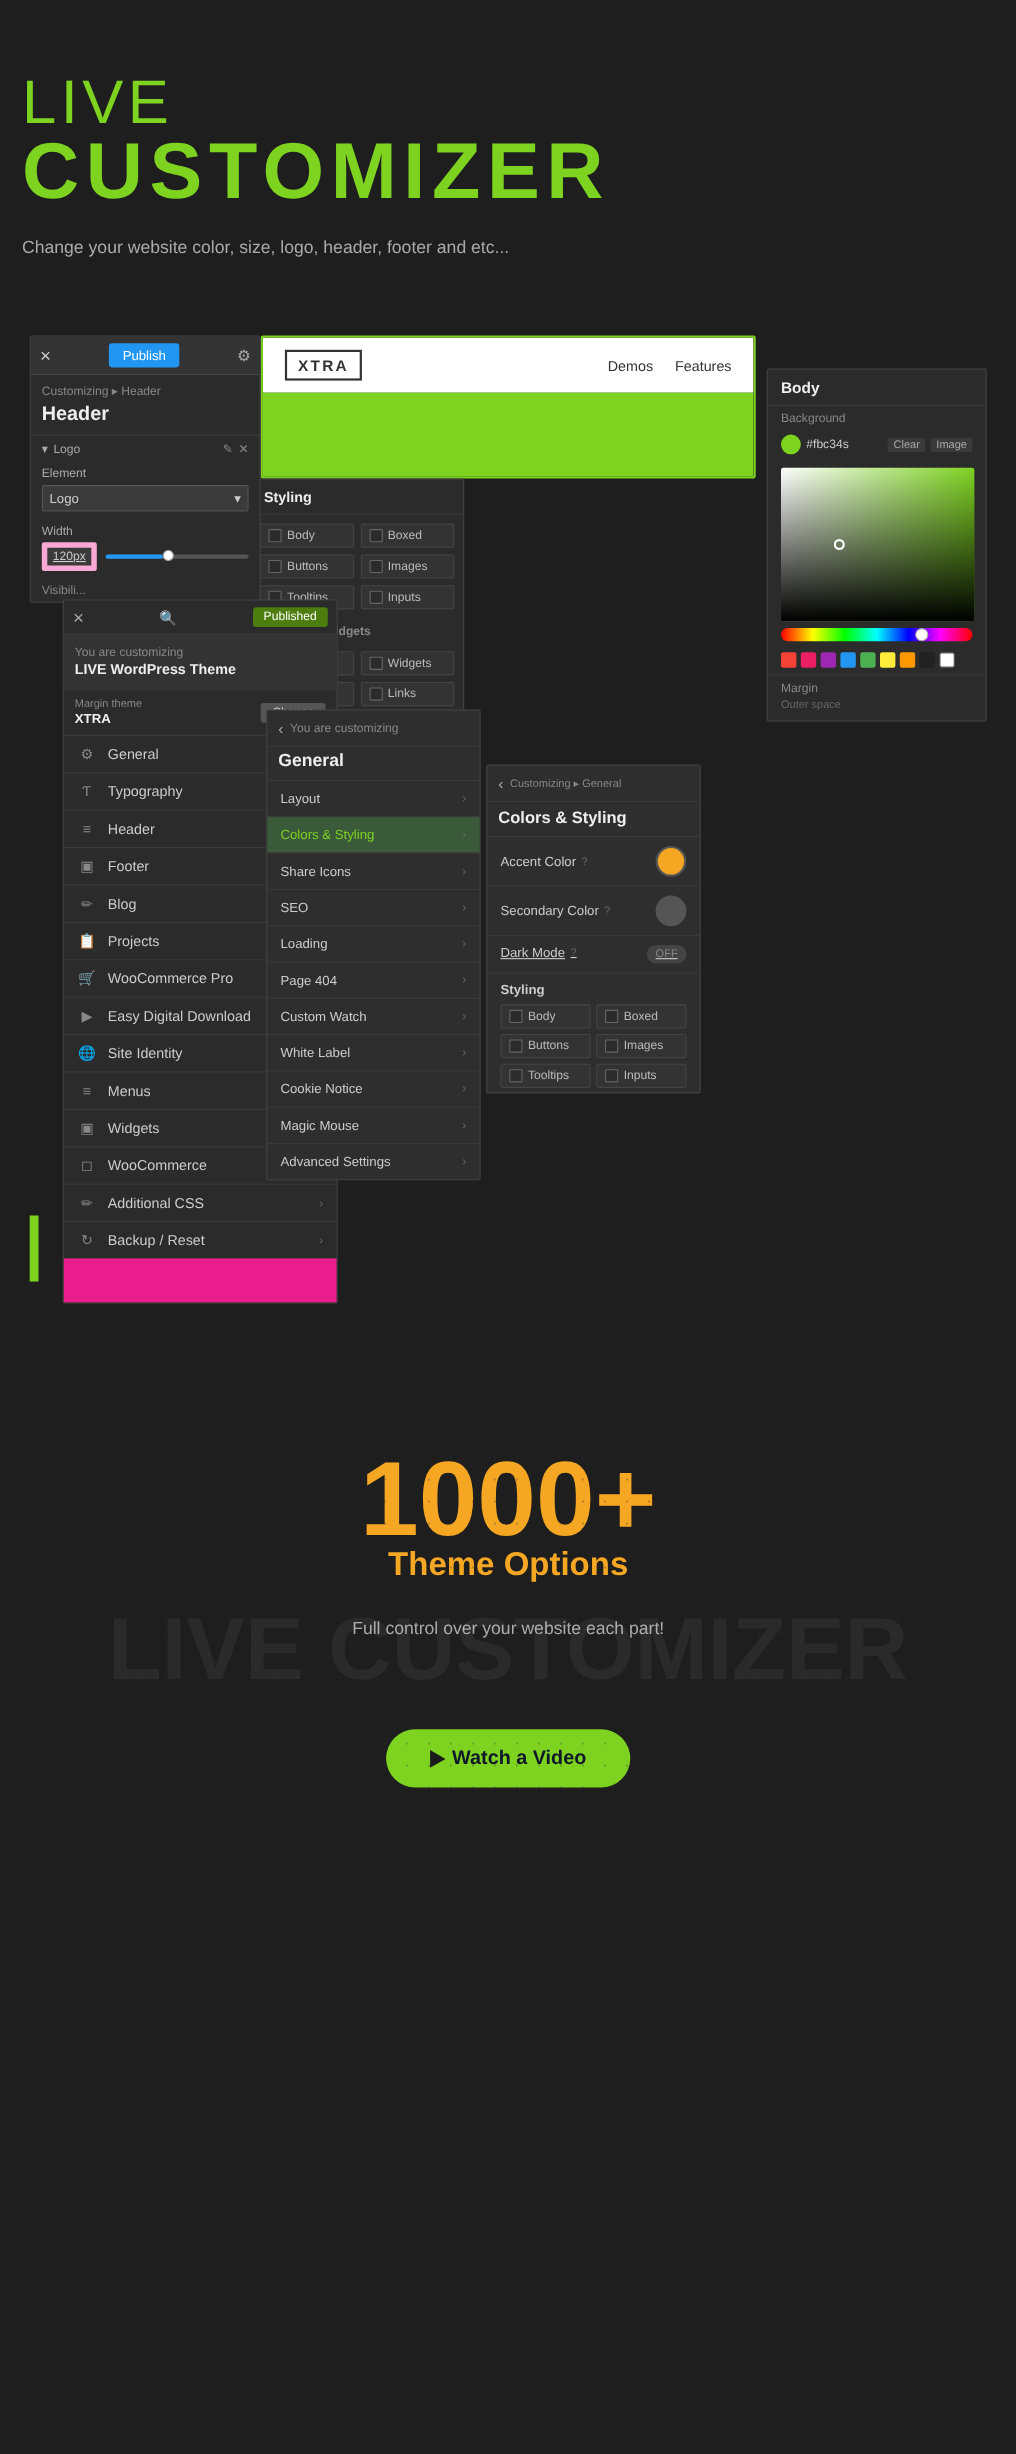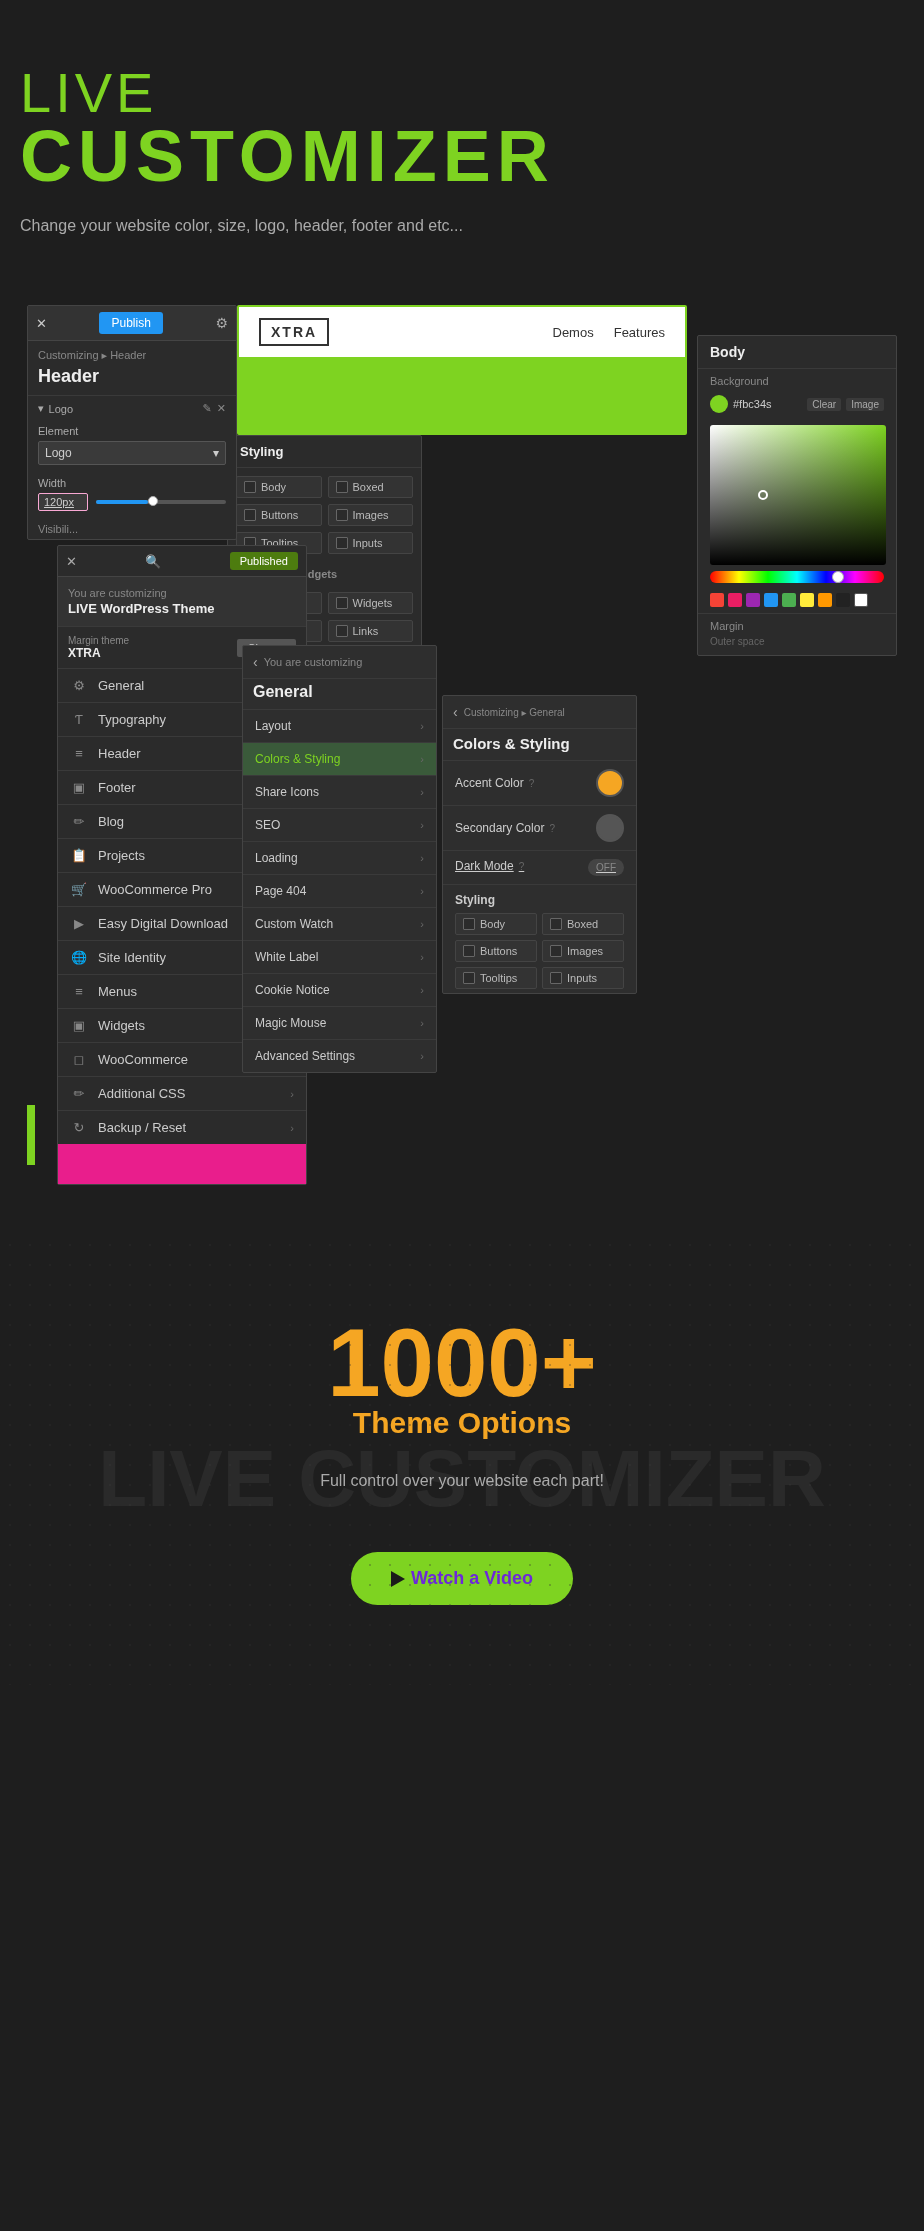--- a/index.html
+++ b/index.html
@@ -132,21 +132,21 @@
       padding: 4px 10px 8px;
     }
     .slider-label { font-size: 11px; color: #aaa; margin-bottom: 4px; }
     .slider-control {
       display: flex;
       align-items: center;
       gap: 8px;
     }
     .slider-val {
       background: #3a3a3a;
-      border: 1px solid #f9a8d4;
+      border: 5px solid #f9a8d4;
       color: #ccc;
       font-size: 11px;
       padding: 2px 5px;
       width: 50px;
       border-radius: 2px;
       text-decoration: underline;
     }
     .slider-track {
       flex: 1;
       height: 4px;
@@ -607,28 +607,28 @@
       background-size: 20px 20px;
       opacity: 0.3;
     }
 
     
     .watch-video-btn {
       display: inline-flex;
       align-items: center;
       gap: 6px;
       background: #7ed321;
-      color: #6d28d9;
+      color: #0f172a;
       font-size: 18px;
       font-weight: bold;
       padding: 16px 40px;
       border-radius: 35px;
       border: none;
       cursor: pointer;
-      margin-top: 12px;
+      margin-top: 32px;
     }
     .play-icon {
       width: 0;
       height: 0;
       border-top: 8px solid transparent;
       border-bottom: 8px solid transparent;
       border-left: 14px solid #1a1a1a;
     }
 
     

